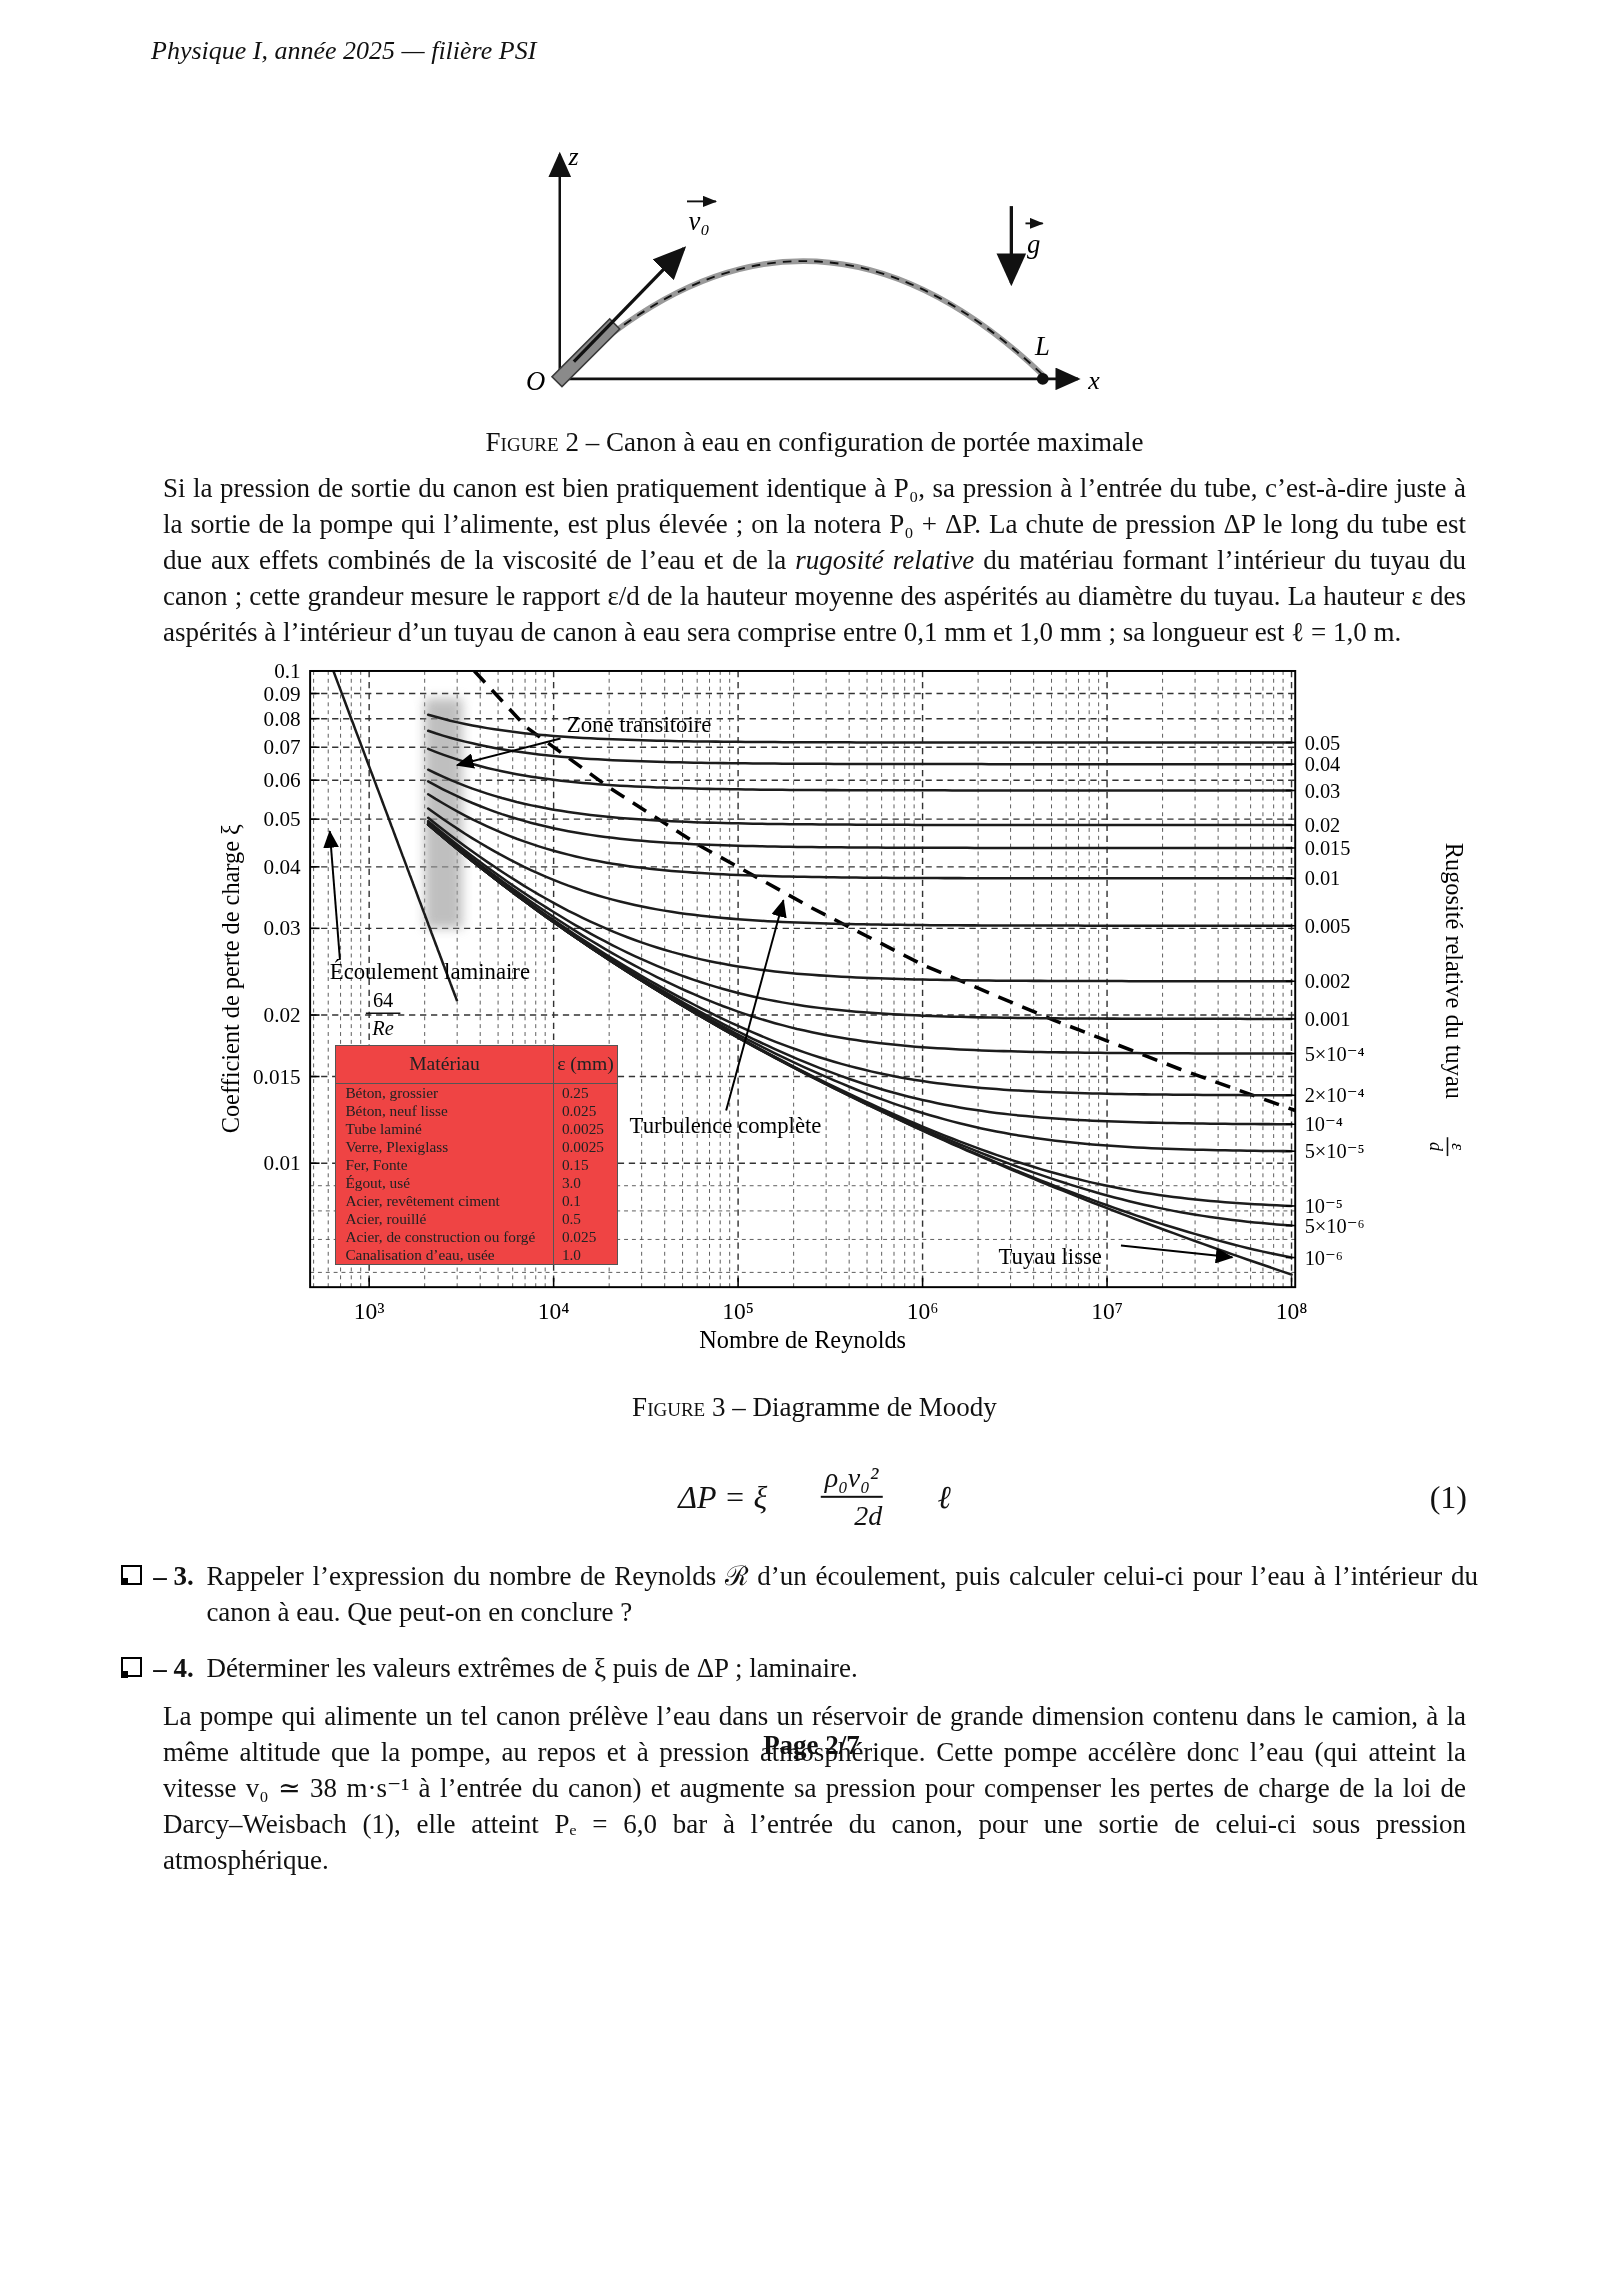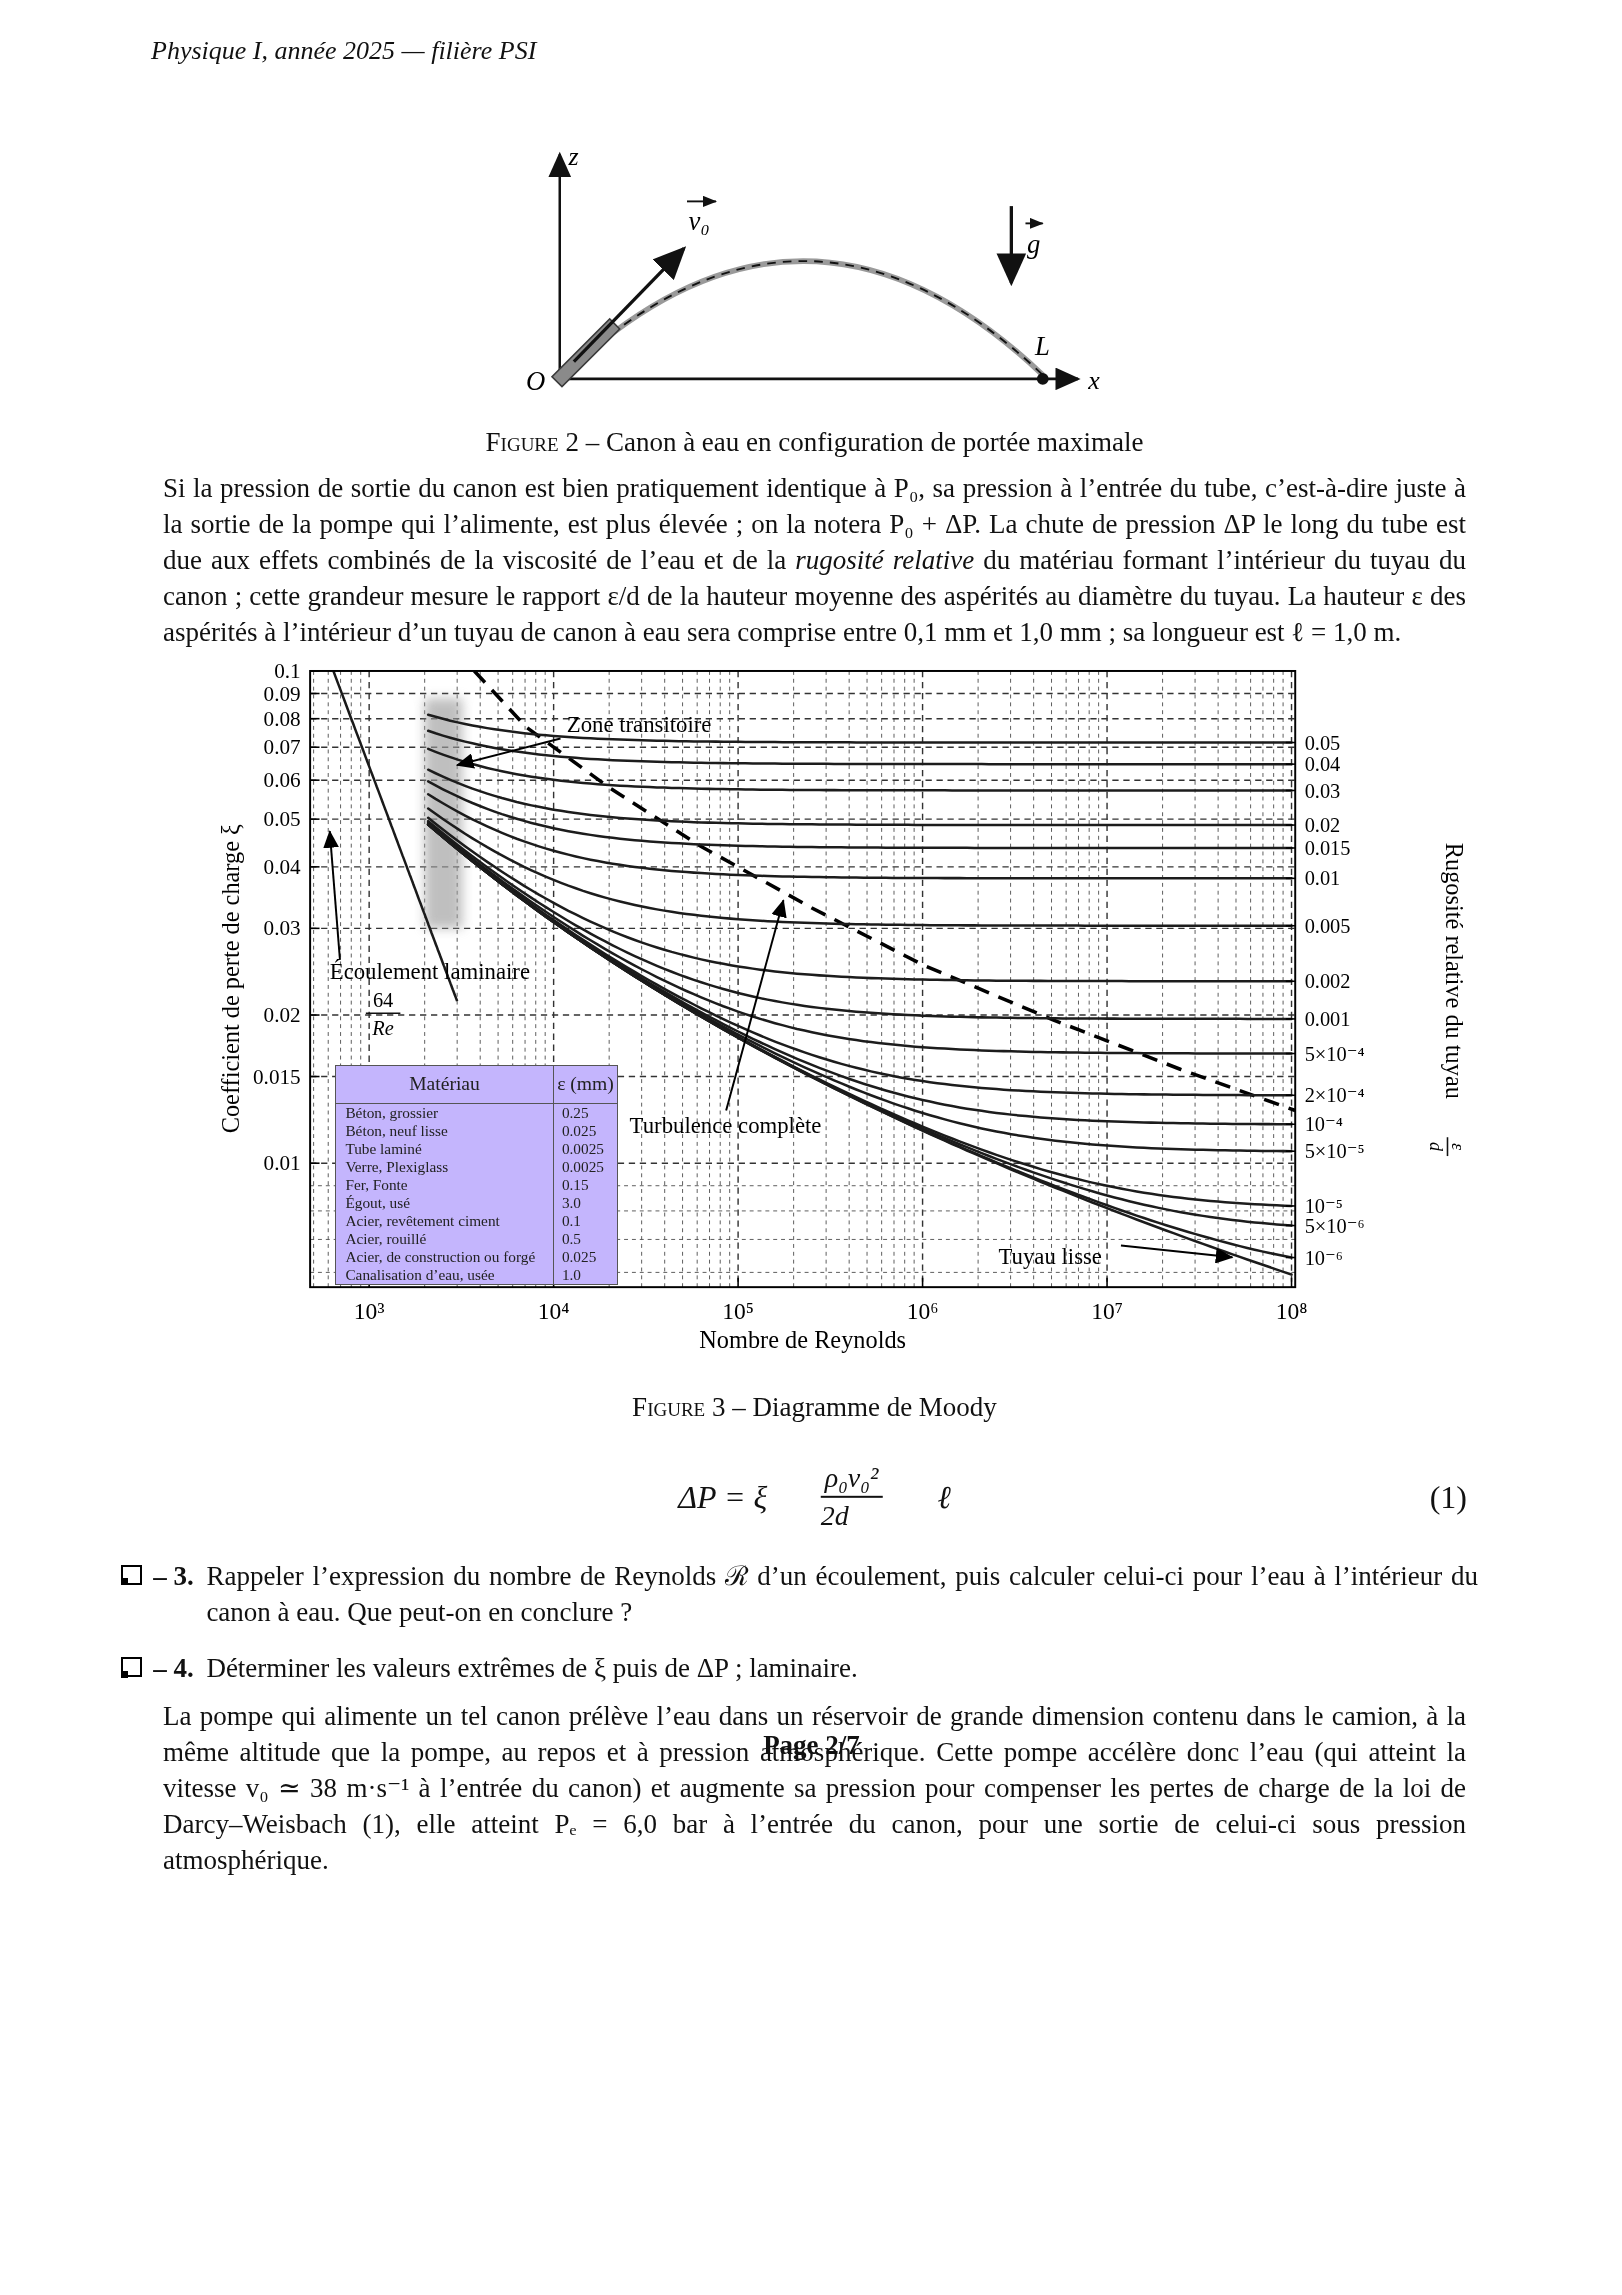--- a/index.html
+++ b/index.html
@@ -14,32 +14,32 @@
   figure{margin:0;}
   .fig2{margin-top:63px;text-align:center;}
   .figcap{font-size:27px;margin-top:11px;text-align:center;}
   .sc{font-variant:small-caps;}
   p.just{font-size:27px;line-height:36px;text-align:justify;margin:12px;}
   .intro{margin-top:31px;}
   .moody-fig{margin-top:12.6px;margin-left:61px;position:relative;width:1303px;height:691px;}
   .moody-caption{margin-top:38px;}
   .materials{
     position:absolute;left:123px;top:382px;width:283px;height:212px;
-    border-collapse:collapse;background:#c4b5fd;font-size:15.3px;color:#222;
-    border:1.6px solid #555;table-layout:fixed;margin-top:20px;
+    border-collapse:collapse;background:#ef4444;font-size:15.3px;color:#222;
+    border:1.6px solid #555;table-layout:fixed;
   }
   .materials th{font-size:19.6px;font-weight:normal;border-bottom:1.2px solid #555;height:35px;}
   .materials th:first-child{width:215px;border-right:1.2px solid #555;}
   .materials td{height:17.3px;padding:0 0 0 9.4px;white-space:nowrap;overflow:hidden;}
   .materials td:first-child{border-right:1.2px solid #555;}
   .materials td:last-child{padding-left:7.9px;}
   .moody-par{margin-top:55px;}
   .equation{position:relative;margin-top:28px;height:93px;font-size:32px;font-style:italic;}
   .eq-center{position:absolute;left:50%;top:50%;transform:translate(-50%,-50%);display:flex;align-items:center;gap:48px;}
-  .frac{display:inline-flex;flex-direction:column;text-align:left;margin:0 5.5px;font-size:28px;line-height:1.1;}
+  .frac{display:inline-flex;flex-direction:column;text-align:right;margin:0 5.5px;font-size:28px;line-height:1.1;}
   .frac .num{border-bottom:2px solid #111;padding:0 3.9px 2.4px;}
   .frac .den{padding-top:2.4px;}
   .eq-ell{margin-left:1.6px;}
   .eqnum{position:absolute;right:11px;top:50%;transform:translateY(-50%);font-style:normal;}
   .question{display:flex;align-items:flex-start;margin-left:-30px;}
   .q3{margin-top:14px;}
   .q4{margin-top:20.4px;}
   .qbox{flex:0 0 auto;width:16.5px;height:16.5px;border:2.7px solid #000;position:relative;margin-top:7px;}
   .qbox::after{content:"";position:absolute;left:-2.4px;bottom:-2.4px;width:7px;height:7px;background:#000;}
   .qnum{font-weight:bold;font-size:27px;line-height:36px;margin:0 12.6px 0 11.8px;white-space:nowrap;}

